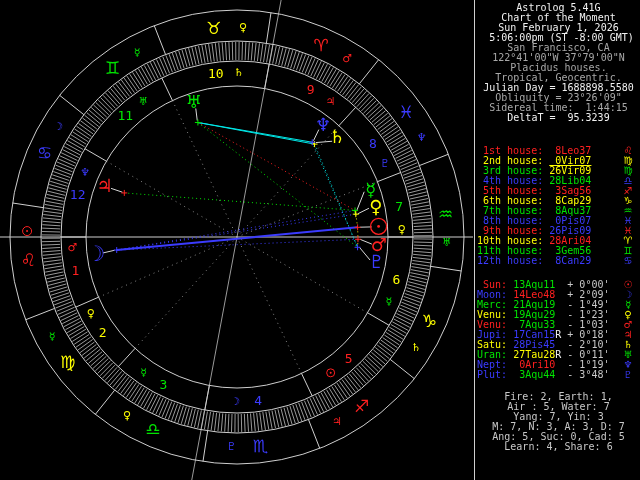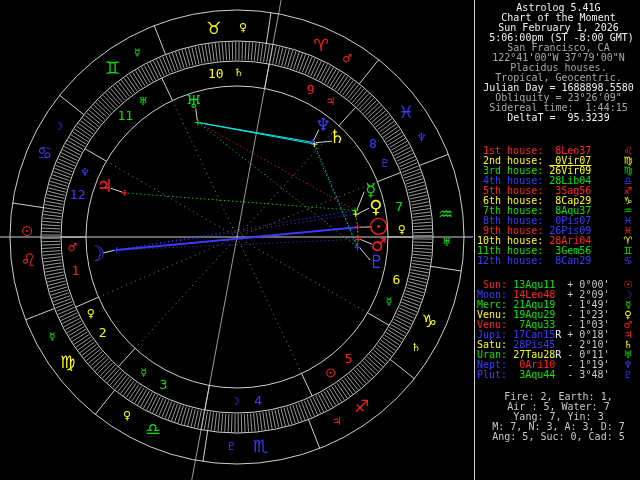--- a/index.html
+++ b/index.html
@@ -575,15 +575,16 @@
         <div class="row"><span class="t" style="color: rgb(0, 228, 0);">Uran: </span><span class="t" style="color: rgb(255, 255, 0);">27Tau28</span><span class="t" style="color: rgb(242, 242, 242);">R</span><span class="t" style="color: rgb(200, 200, 200);"> - 0°11'</span><span class="g" style="color: rgb(0, 228, 0);">♅</span></div>
         <div class="row"><span class="t" style="color: rgb(59, 59, 255);">Nept: </span><span class="t" style="color: rgb(255, 32, 32);"> 0Ari10</span><span class="t" style="color: rgb(242, 242, 242);"> </span><span class="t" style="color: rgb(200, 200, 200);"> - 1°19'</span><span class="g" style="color: rgb(59, 59, 255);">♆</span></div>
         <div class="row"><span class="t" style="color: rgb(59, 59, 255);">Plut: </span><span class="t" style="color: rgb(0, 228, 0); text-align: center;"> 3Aqu44</span><span class="t" style="color: rgb(242, 242, 242);"> </span><span class="t" style="color: rgb(200, 200, 200);"> - 3°48'</span><span class="g" style="color: rgb(59, 59, 255);">♇</span></div>
       </div>
     <div id="stats-block">
         <div class="hdr">Fire: 2, Earth: 1,</div>
         <div class="hdr">Air : 5, Water: 7</div>
         <div class="hdr">Yang: 7, Yin: 3</div>
         <div class="hdr">M: 7, N: 3, A: 3, D: 7</div>
         <div class="hdr">Ang: 5, Suc: 0, Cad: 5</div>
+        <div class="hdr">Learn: 4, Share: 6</div>
       </div>
   </div>
 </div>
 
 </body></html>

